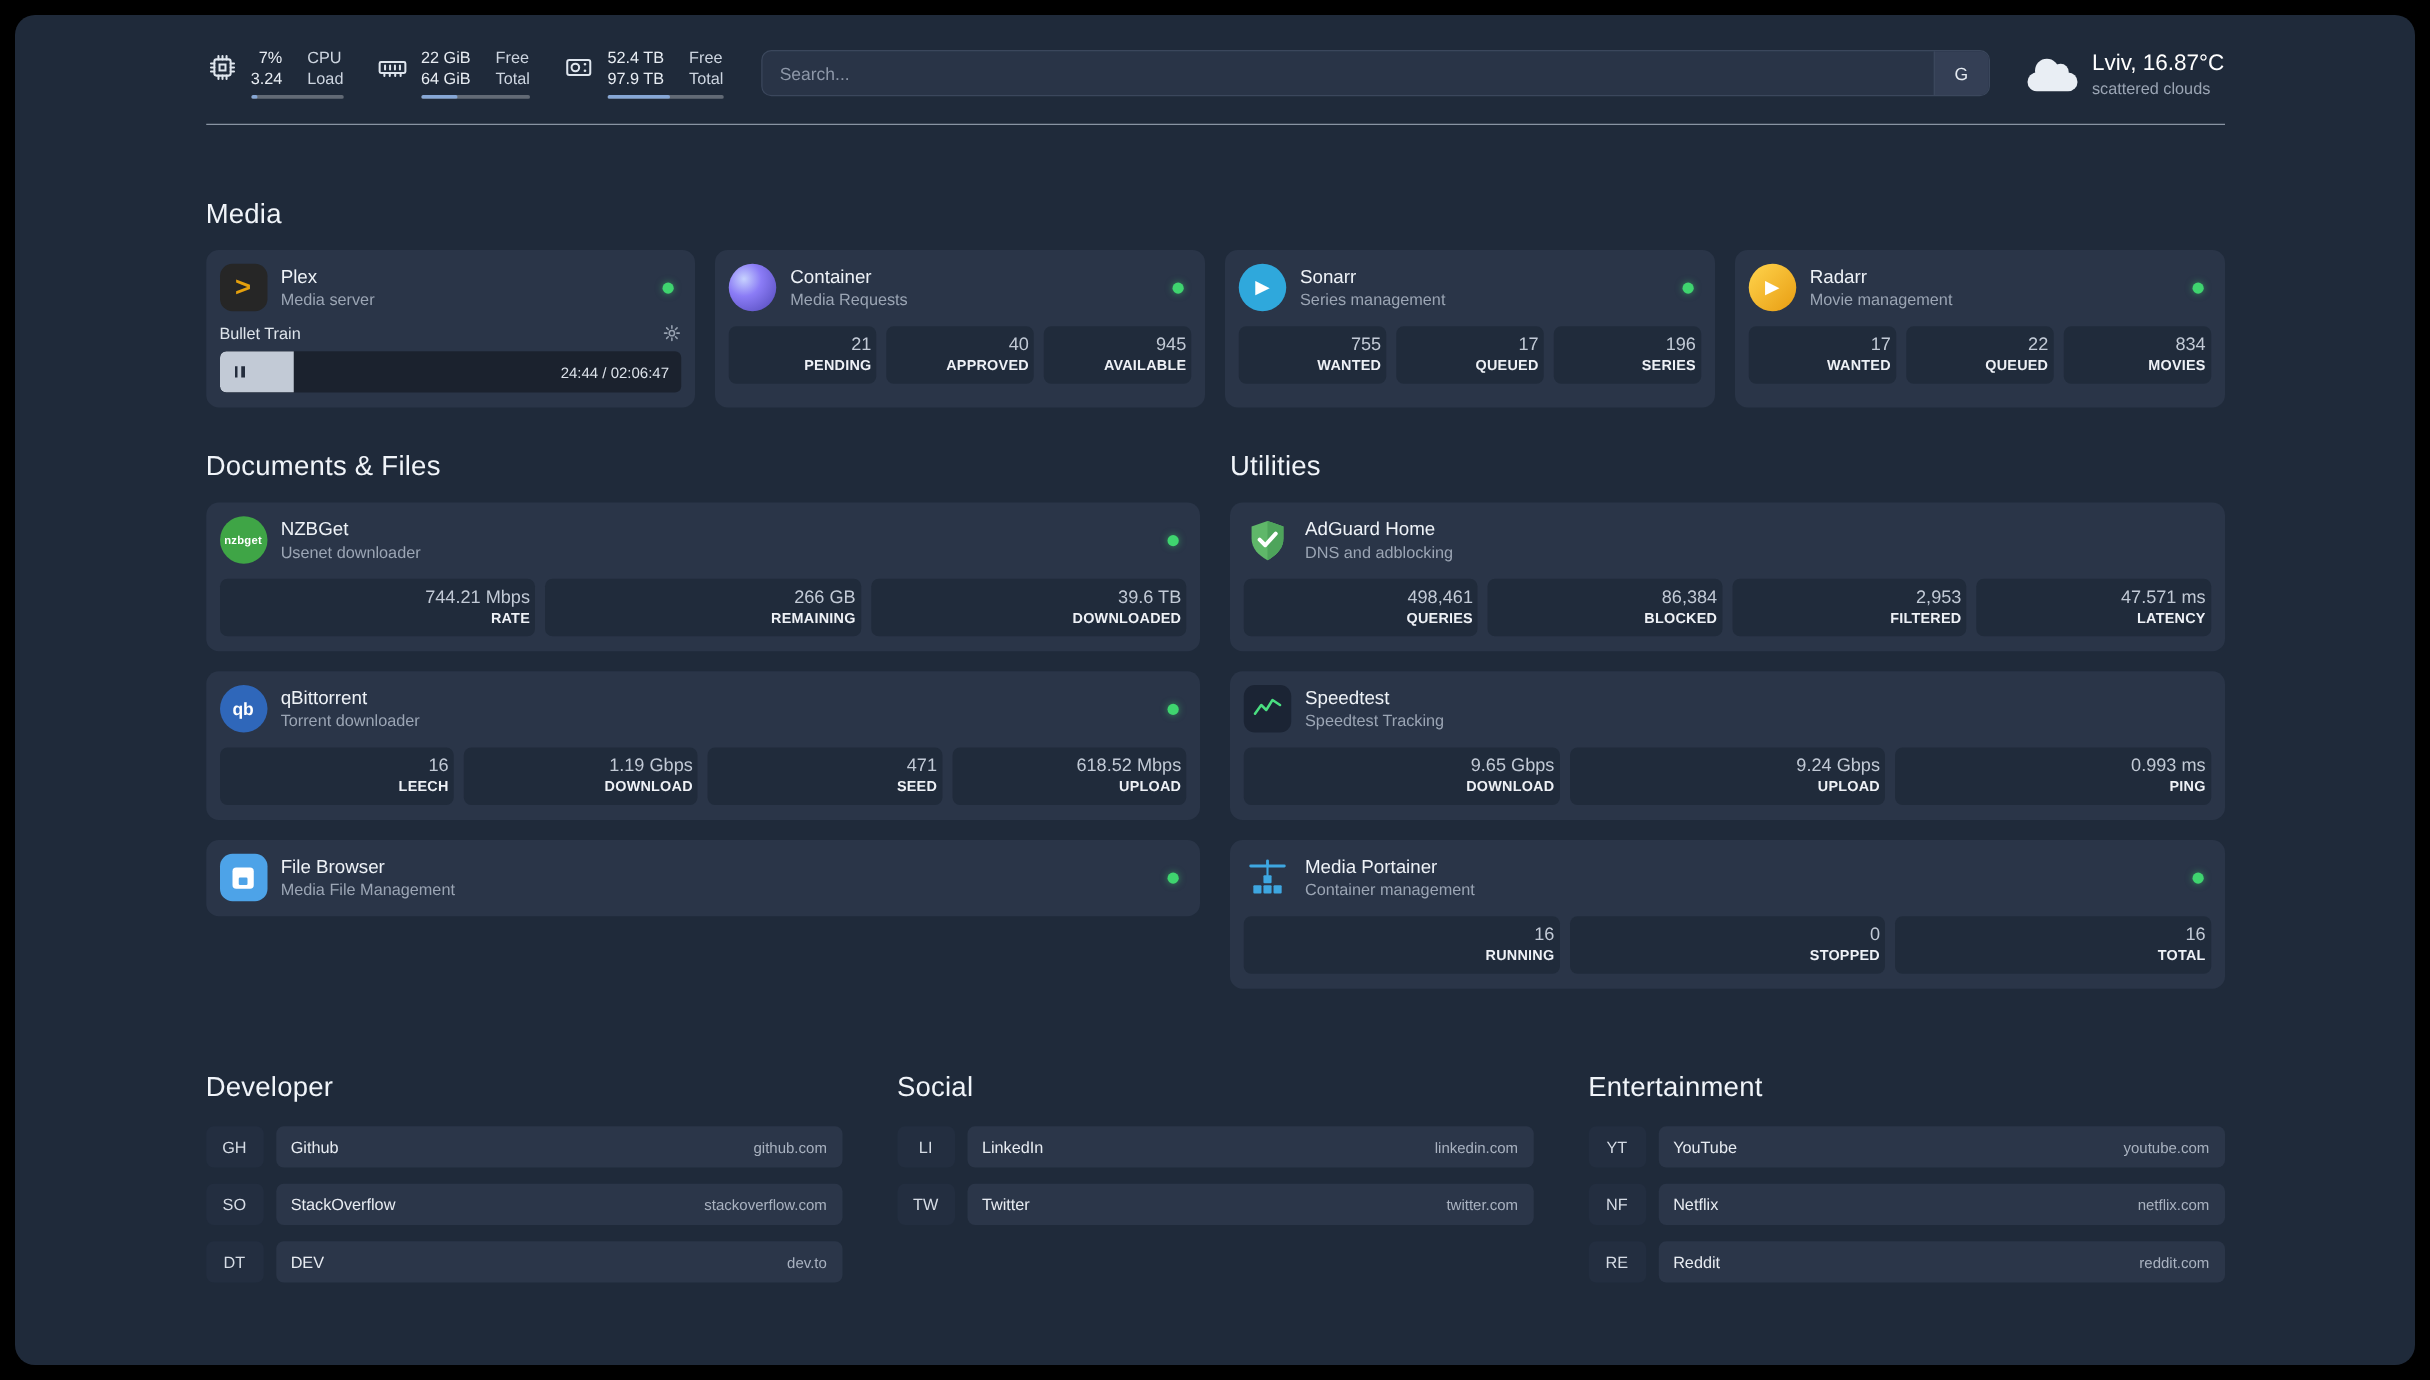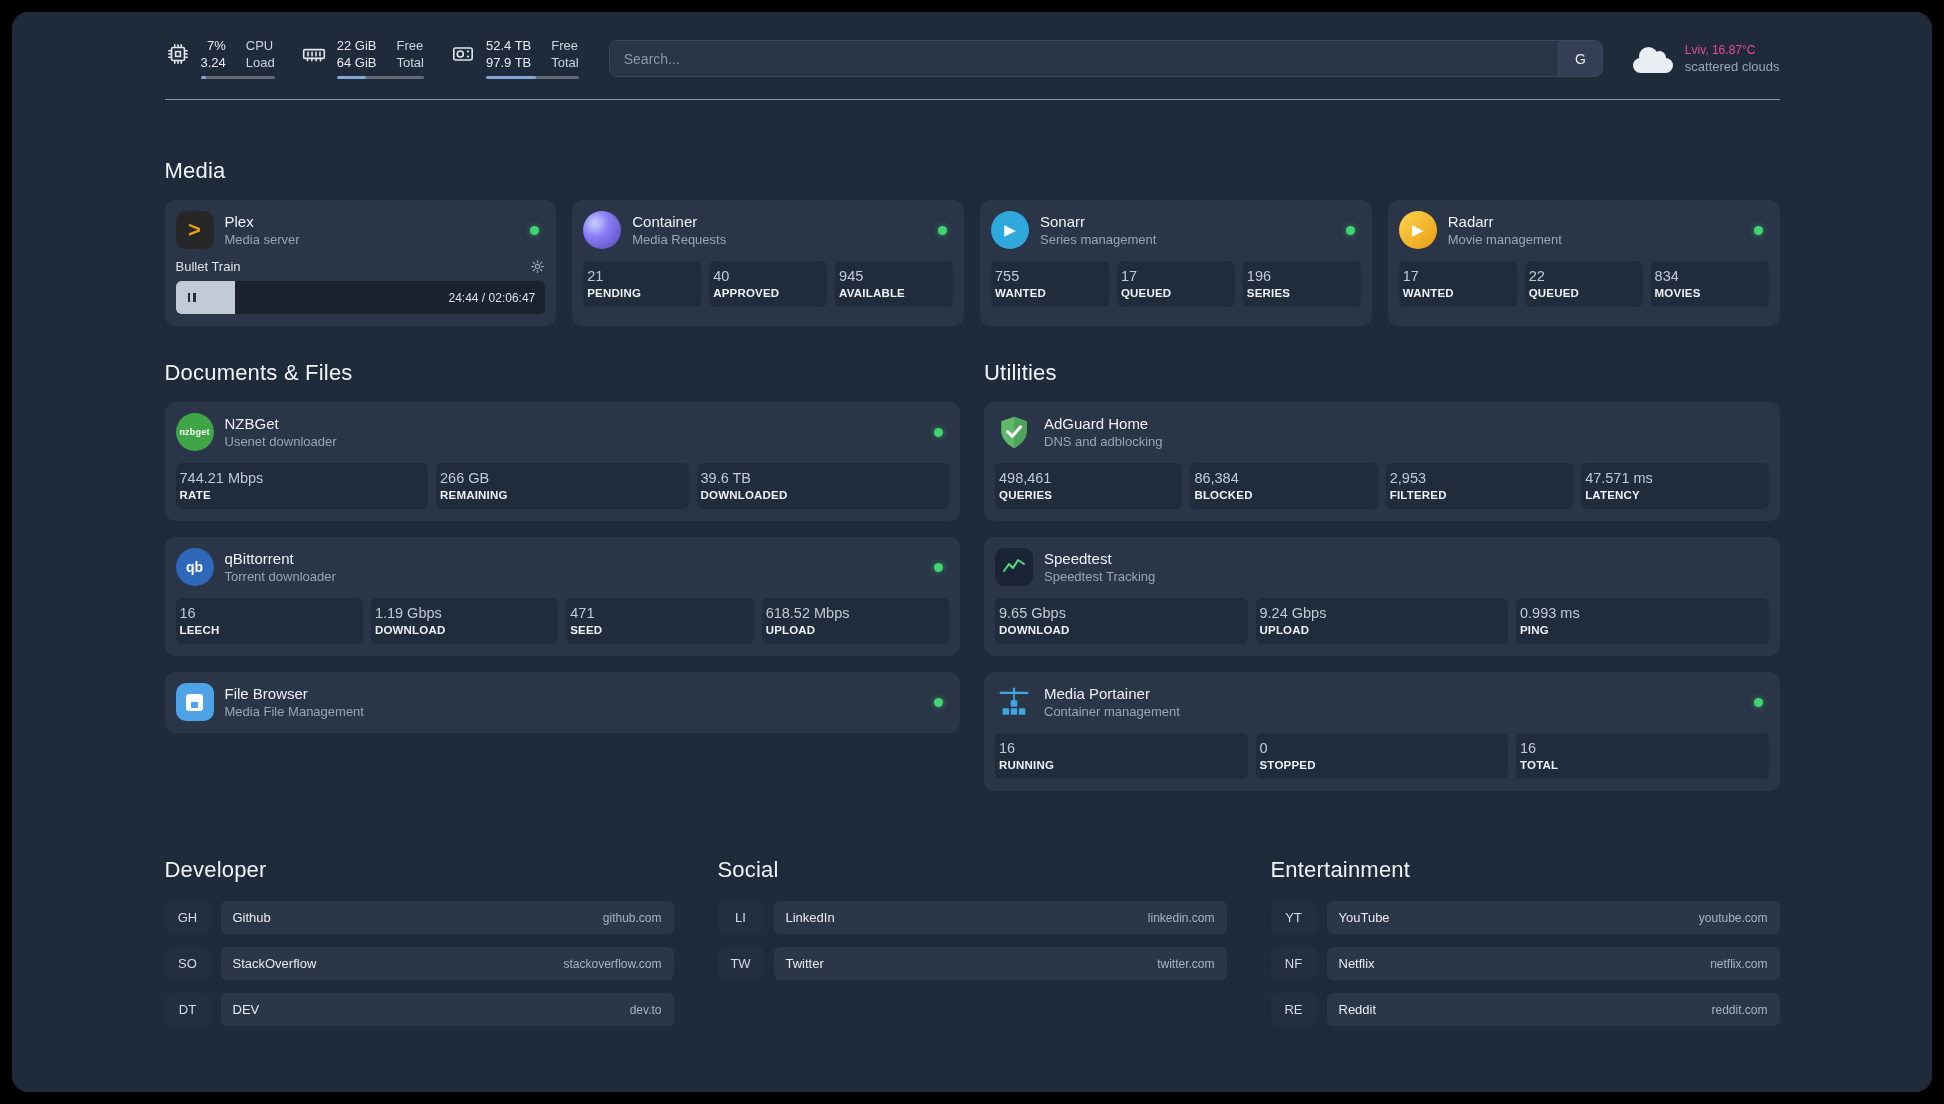--- a/index.html
+++ b/index.html
@@ -31,40 +31,40 @@
   .res-bar{height:3px;border-radius:2px;background:rgba(255,255,255,.30);margin-top:6px;position:relative;overflow:hidden;}
   .res-bar-fill{position:absolute;left:0;top:0;bottom:0;background:#86a7d6;border-radius:2px;}
   .search{flex:1;display:flex;align-items:stretch;height:37px;margin:0 30px;background:var(--search-bg);border:1px solid var(--border-subtle);border-radius:8px;overflow:hidden;}
   .search input{flex:1;background:transparent;border:none;outline:none;color:#d3dae4;font-size:14px;padding:0 14px;}
   .search input::placeholder{color:#8d97a8;}
   .search .g-btn{width:44px;background:#343f55;border:none;border-left:1px solid var(--border-subtle);color:#e6ebf2;font-size:14px;cursor:pointer;}
   .weather{display:flex;align-items:center;gap:12px;color:var(--text-primary);}
   .cloud{position:relative;width:40px;height:15px;background:#e9eef4;border-radius:10px;margin-top:14px;}
   .cloud::before{content:"";position:absolute;width:19px;height:19px;background:inherit;border-radius:50%;top:-11px;left:6px;}
   .cloud::after{content:"";position:absolute;width:13px;height:13px;background:inherit;border-radius:50%;top:-7px;left:20px;}
-  .weather-loc{font-size:12px;color:#ec4899;}
+  .weather-loc{font-size:18px;color:#ffffff;}
   .weather-cond{font-size:13px;color:var(--text-secondary);margin-top:2px;}
   .divider{height:1px;background:#aeb8c7;opacity:.75;margin-top:20px;}
 
   
   .h-section{font-size:22px;font-weight:500;color:#f0f4f9;letter-spacing:.2px;}
   .media-section{margin-top:58px;}
   .media-grid{display:grid;grid-template-columns:repeat(4,1fr);gap:16px;margin-top:16px;}
   .two-col{display:grid;grid-template-columns:1fr 1fr;gap:24px;margin-top:34px;align-items:start;}
   .col-stack{display:flex;flex-direction:column;gap:16px;margin-top:16px;}
 
   
   .card{background:var(--card-bg);border-radius:10px;padding:11px 11px 12px;cursor:pointer;}
   .card-head{display:flex;align-items:center;gap:11px;}
   .titles{display:flex;flex-direction:column;gap:2px;}
   .title{font-size:15px;color:#eef2f7;}
   .subtitle{font-size:13px;color:var(--text-secondary);}
   .dot{width:9px;height:9px;border-radius:50%;background:var(--accent-green);margin-left:auto;margin-right:6px;box-shadow:0 0 6px rgba(63,213,111,.55);flex:none;}
   .stats{display:flex;gap:8px;margin-top:12px;}
-  .stat{flex:1;background:var(--stat-bg);border-radius:6px;text-align:left;padding:7px 4px 8px;}
+  .stat{flex:1;background:var(--stat-bg);border-radius:6px;text-align:right;padding:7px 4px 8px;}
   .stat .v{font-size:14.5px;color:var(--stat-value);}
   .stat .l{font-size:11.5px;font-weight:700;color:var(--stat-label);margin-top:3px;letter-spacing:.2px;}
 
   
   .app-icon{width:38px;height:38px;border-radius:50%;flex:none;display:flex;align-items:center;justify-content:center;line-height:0;}
   .icon-plex{border-radius:10px;background:#262626;color:#e5a00d;font-size:22px;font-weight:700;line-height:1;}
   .icon-overseerr{background:radial-gradient(circle at 32% 32%,#c7d2fe 0%,#8b7cf6 38%,#4f46b5 100%);}
   .icon-sonarr{background:#2fa8dc;color:#fff;font-size:15px;}
   .icon-radarr{background:linear-gradient(135deg,#ffd44d,#e89d12);color:#fff;font-size:15px;}
   .icon-nzbget{background:#3fa546;color:#fff;font-size:9px;font-weight:700;letter-spacing:.2px;}

